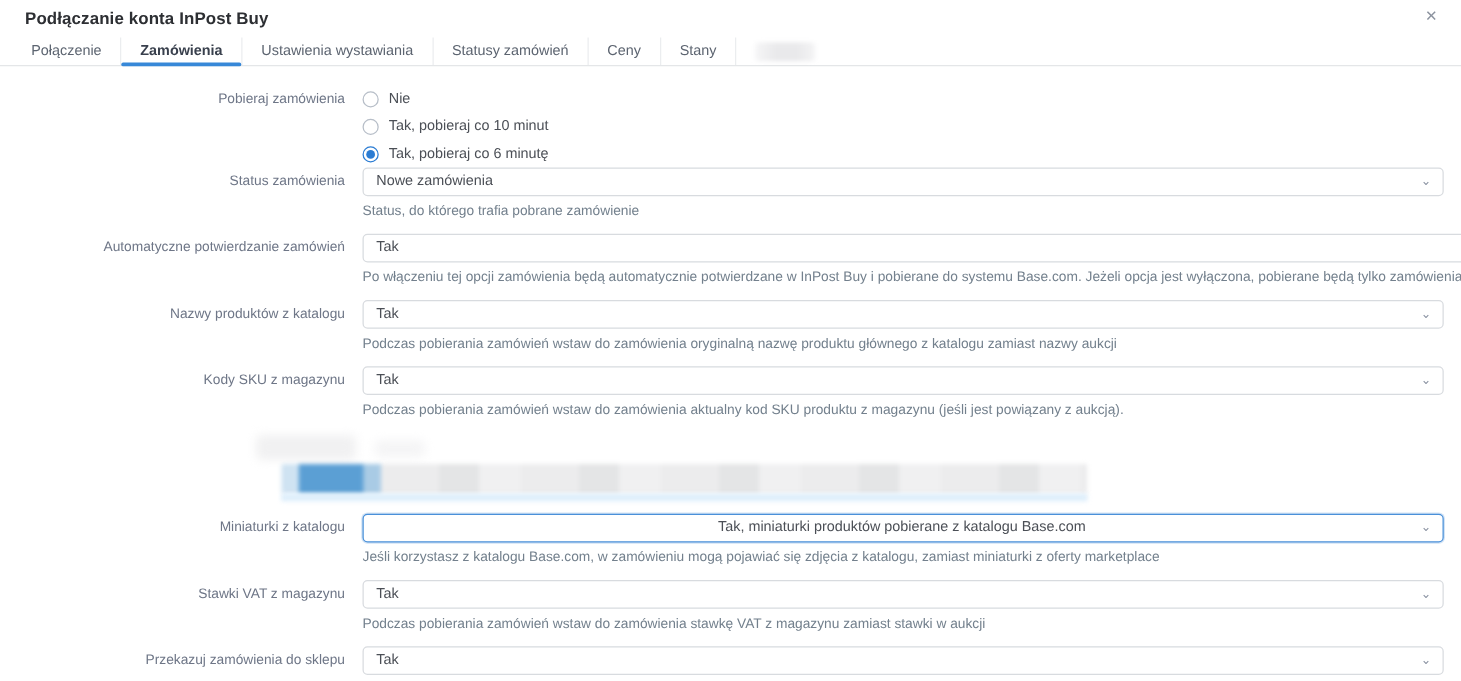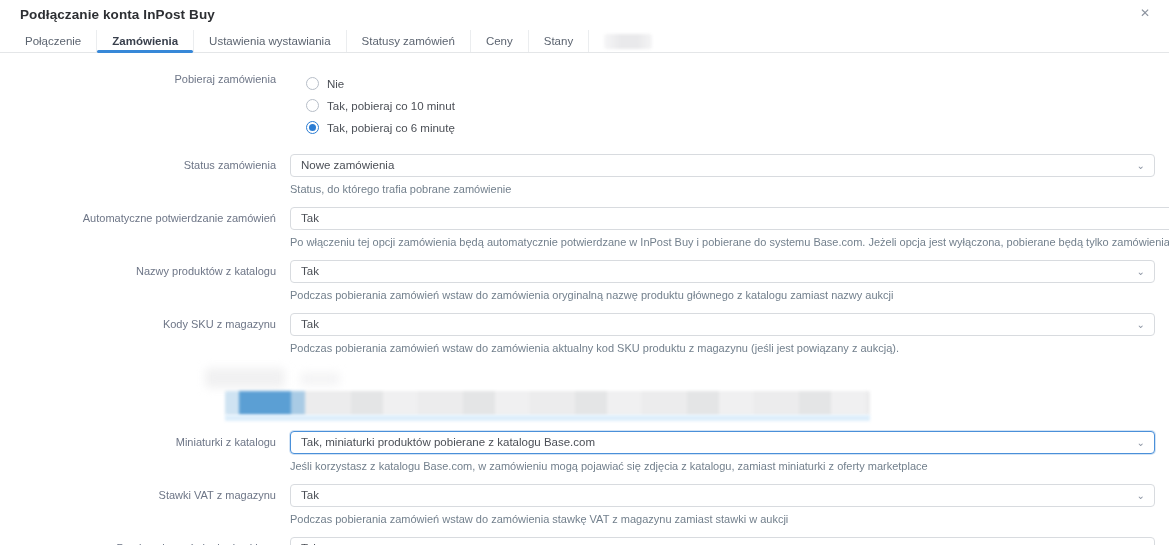--- a/index.html
+++ b/index.html
@@ -40,43 +40,43 @@
   .tab.redacted { border-right: none; width: 78px; }
   .blur-blob {
     width: 52px; height: 15px; border-radius: 3px;
     background: linear-gradient(90deg,#f6f6f7 0%,#e9e9eb 35%,#e9e9eb 70%,#f4f4f5 100%);
     filter: blur(1.5px);
   }
 
   
   .form { padding-top: 15px; }
   .row { display: flex; min-height: 43px; margin-bottom: 10px; }
-  .row.radio-row { min-height: 66px; margin-bottom: 20px; gap: 16px; }
+  .row.radio-row { min-height: 66px; margin-bottom: 0; }
   .row-label {
     width: 290px; flex: 0 0 290px; text-align: right; padding-right: 14px;
     font-size: 11px; color: #6e7687; line-height: 23px; white-space: nowrap;
   }
   .row-control { flex: 1 1 auto; padding-right: 14px; }
 
   .select-box {
     position: relative; height: 23px; width: 100%;
     border: 1px solid #d8dbdf; border-radius: 4px; background: #fff;
     font-size: 11.5px; color: #4b4f56; line-height: 21px;
     padding: 0 12px 0 10px; cursor: pointer;
     white-space: nowrap; overflow: hidden;
   }
-  .select-box.focused { border-color: #4a90d9; box-shadow: 0 0 0 1px rgba(74,144,217,.25); }
+  .select-box.focused { border-color: #4a90d9; box-shadow: 0 0 0 1px rgba(74,144,217,.25); text-align: center; }
   .chevron {
     position: absolute; right: 9px; top: 1px;
     font-size: 10px; color: #8a93a2; line-height: 20px; pointer-events: none;
   }
   .help-text { margin-top: 5px; font-size: 11px; color: #73808d; line-height: 15px; white-space: nowrap; overflow: hidden; }
 
   
-  .radio-line { display: flex; align-items: flex-end; height: 22px; cursor: pointer; }
+  .radio-line { display: flex; align-items: center; height: 22px; cursor: pointer; }
   .radio-circle {
     width: 13px; height: 13px; border-radius: 50%;
     border: 1px solid #b7bec8; background: #fff; margin-right: 8px; flex: 0 0 13px;
     position: relative;
   }
   .radio-line.selected .radio-circle { border-color: #2b7cd3; }
   .radio-line.selected .radio-circle::after {
     content: ""; position: absolute; left: 2px; top: 2px; width: 7px; height: 7px;
     border-radius: 50%; background: #2b7cd3;
   }

